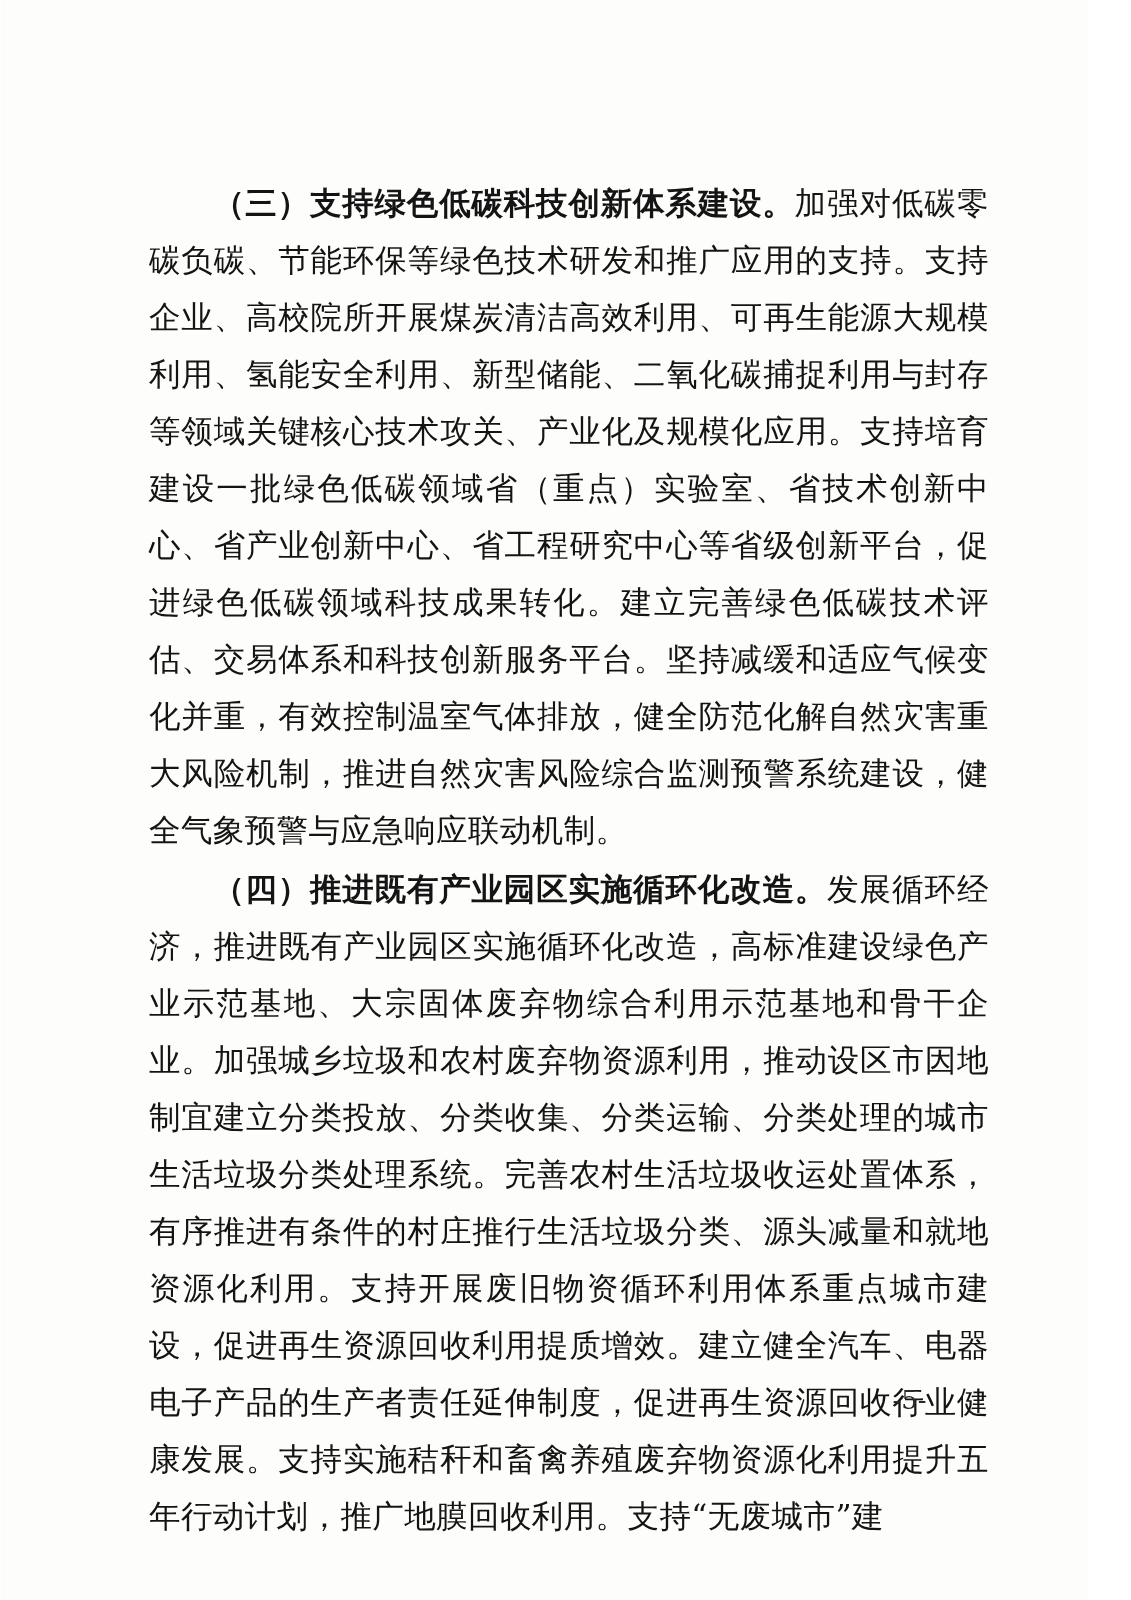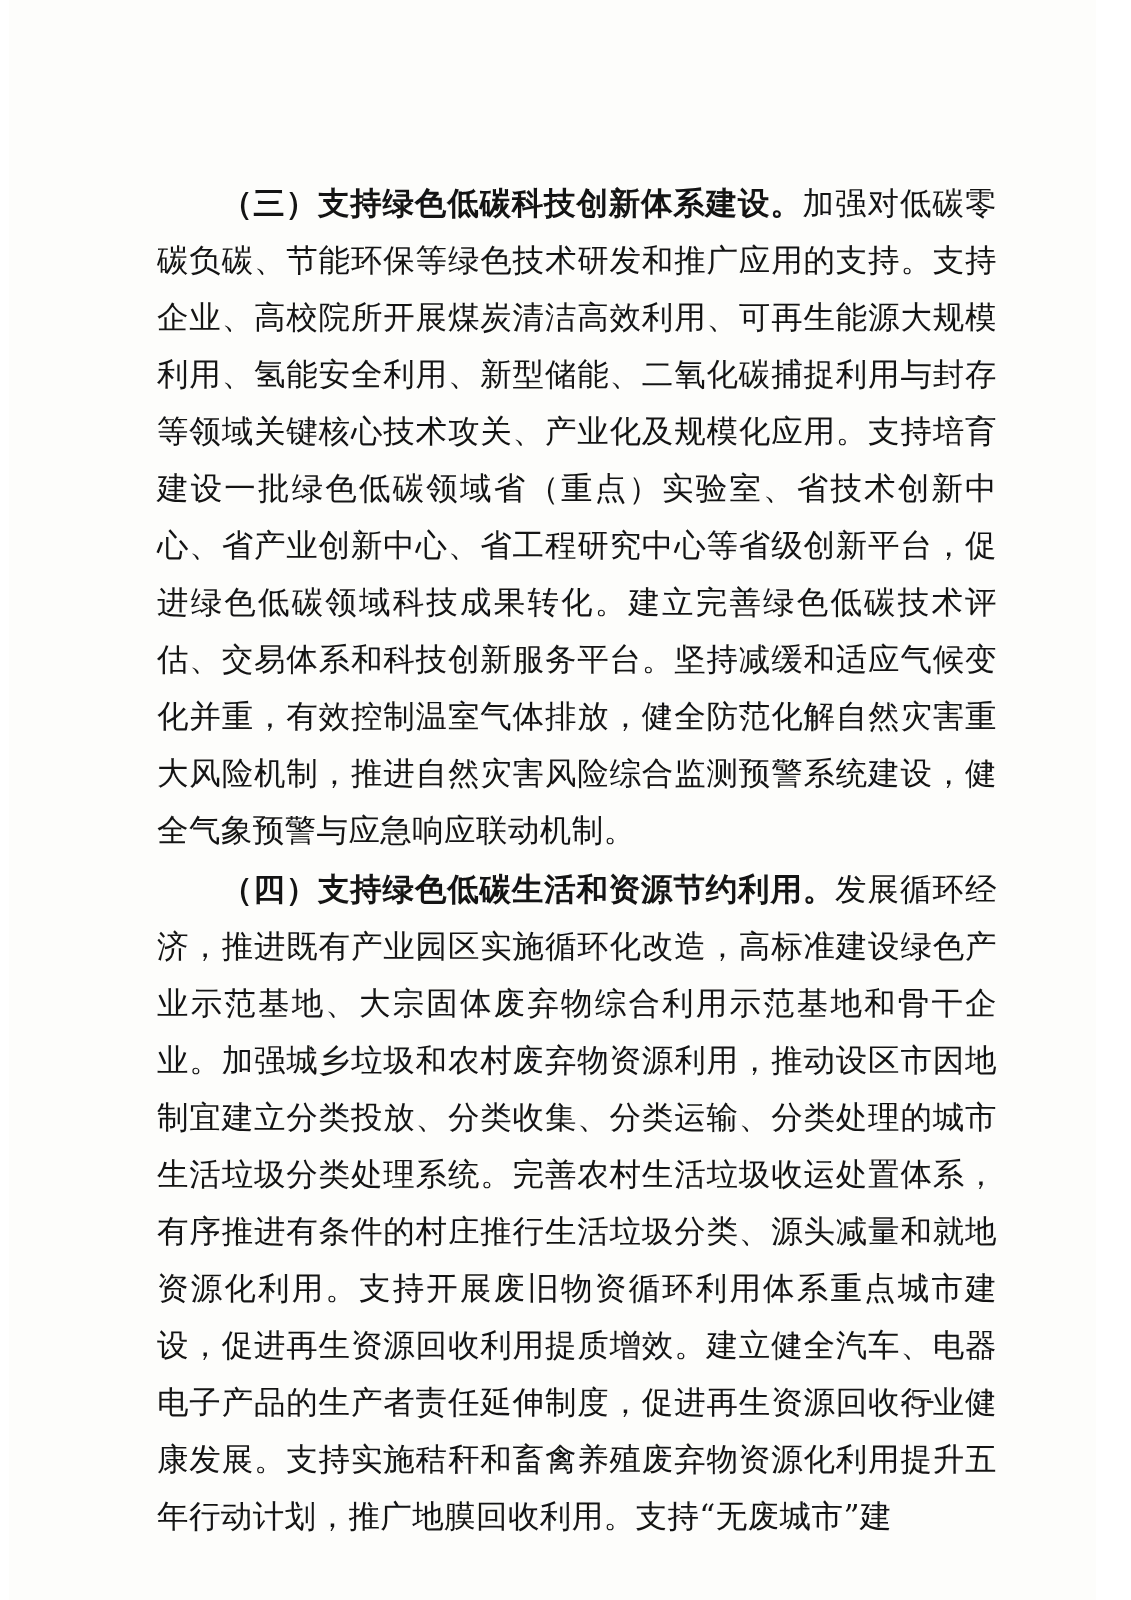--- a/index.html
+++ b/index.html
@@ -11,21 +11,21 @@
     width: 1131px;
     height: 1600px;
     position: relative;
     font-family: "DejaVu Serif", "Liberation Serif", serif;
     color: #1b1b1b;
     overflow: hidden;
   }
   .page {
     position: absolute;
     top: 0;
-    left: 9px;
+    left: 1px;
     width: 1087px;
     height: 1600px;
     background: #fdfdfb;
   }
   .content {
     position: absolute;
     top: 175px;
     left: 148px;
     width: 840px;
   }
@@ -68,21 +68,21 @@
 
 <div class="page">
 
   <div class="content">
 
     <p class="para">
       <span class="lead">（三）支持绿色低碳科技创新体系建设。</span><span>加强对低碳零碳负碳、节能环保等绿色技术研发和推广应用的支持。支持企业、高校院所开展煤炭清洁高效利用、可再生能源大规模利用、氢能安全利用、新型储能、二氧化碳捕捉利用与封存等领域关键核心技术攻关、产业化及规模化应用。支持培育建设一批绿色低碳领域省（重点）实验室、省技术创新中心、省产业创新中心、省工程研究中心等省级创新平台，促进绿色低碳领域科技成果转化。建立完善绿色低碳技术评估、交易体系和科技创新服务平台。坚持减缓和适应气候变化并重，有效控制温室气体排放，健全防范化解自然灾害重大风险机制，推进自然灾害风险综合监测预警系统建设，健全气象预警与应急响应联动机制。</span>
     </p>
 
     <p class="para">
-      <span class="lead">（四）支持绿色低碳生活和资源节约利用。</span><span>发展循环经济，推进既有产业园区实施循环化改造，高标准建设绿色产业示范基地、大宗固体废弃物综合利用示范基地和骨干企业。加强城乡垃圾和农村废弃物资源利用，推动设区市因地制宜建立分类投放、分类收集、分类运输、分类处理的城市生活垃圾分类处理系统。完善农村生活垃圾收运处置体系，有序推进有条件的村庄推行生活垃圾分类、源头减量和就地资源化利用。支持开展废旧物资循环利用体系重点城市建设，促进再生资源回收利用提质增效。建立健全汽车、电器电子产品的生产者责任延伸制度，促进再生资源回收行业健康发展。支持实施秸秆和畜禽养殖废弃物资源化利用提升五年行动计划，推广地膜回收利用。支持“无废城市”建</span>
+      <span class="lead">（四）推进既有产业园区实施循环化改造。</span><span>发展循环经济，推进既有产业园区实施循环化改造，高标准建设绿色产业示范基地、大宗固体废弃物综合利用示范基地和骨干企业。加强城乡垃圾和农村废弃物资源利用，推动设区市因地制宜建立分类投放、分类收集、分类运输、分类处理的城市生活垃圾分类处理系统。完善农村生活垃圾收运处置体系，有序推进有条件的村庄推行生活垃圾分类、源头减量和就地资源化利用。支持开展废旧物资循环利用体系重点城市建设，促进再生资源回收利用提质增效。建立健全汽车、电器电子产品的生产者责任延伸制度，促进再生资源回收行业健康发展。支持实施秸秆和畜禽养殖废弃物资源化利用提升五年行动计划，推广地膜回收利用。支持“无废城市”建</span>
     </p>
 
   </div>
 
   <div class="page-number">
     <span class="inner">-5-</span>
   </div>
 
 </div>
 

